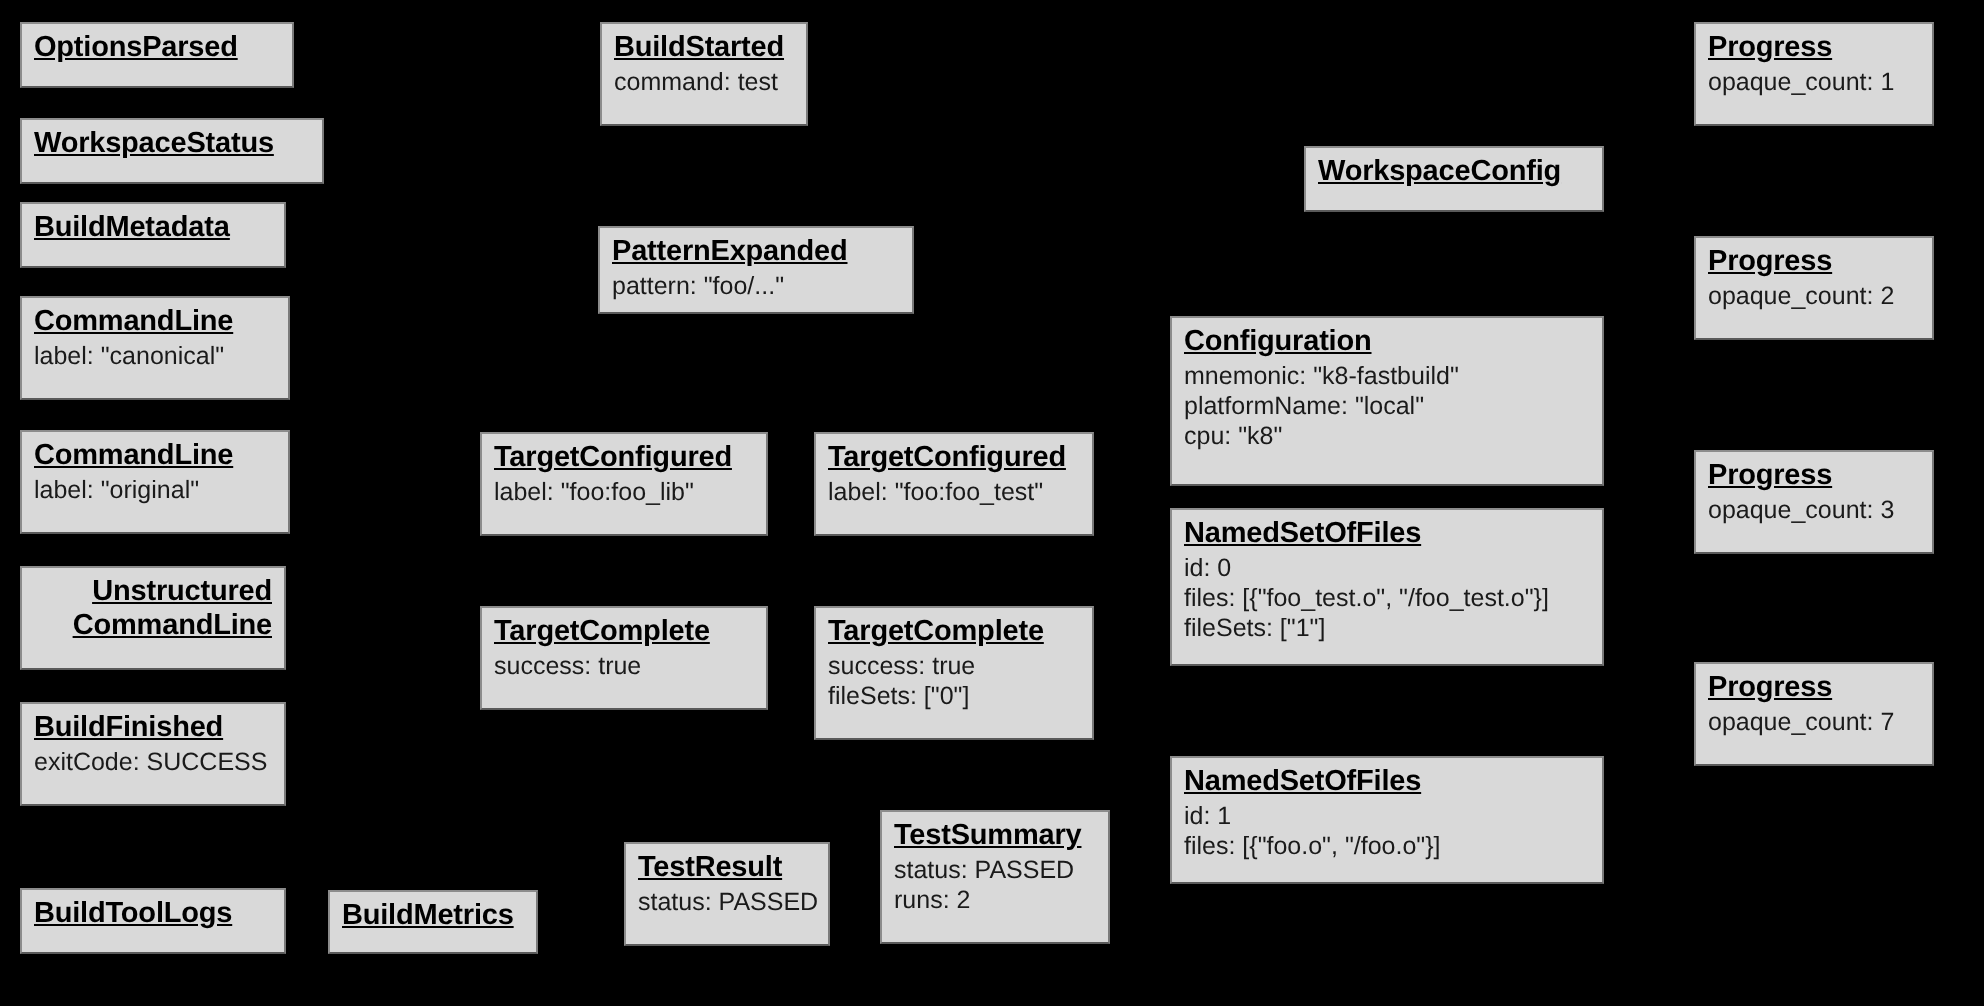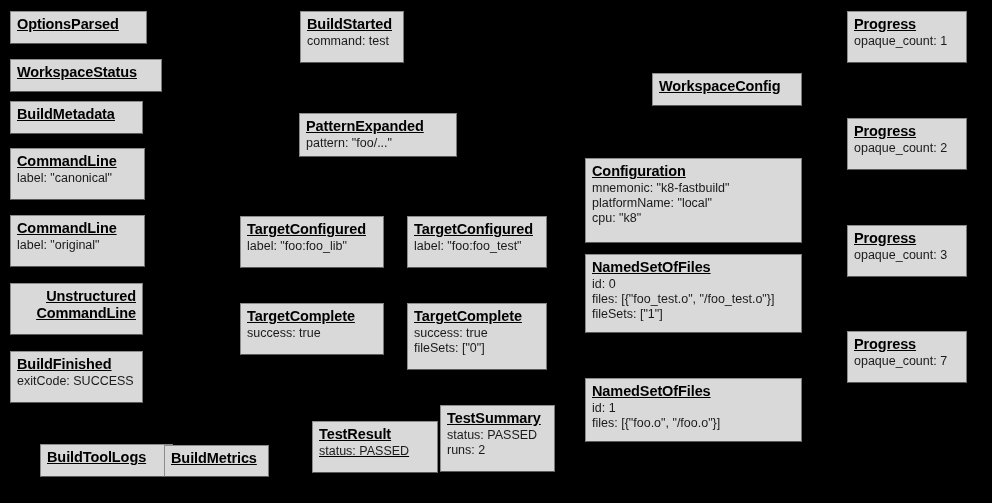--- a/index.html
+++ b/index.html
@@ -192,25 +192,25 @@
         <span class="node-field">files: [{"foo.o", "/foo.o"}]</span>
       </span>
     </div>
     <div class="node" style="left: 440px; top: 405px; width: 115px; height: 67px;">
       <span class="node-title">TestSummary</span>
       <span class="node-fields">
         <span class="node-field">status: PASSED</span>
         <span class="node-field">runs: 2</span>
       </span>
     </div>
-    <div class="node" style="left: 312px; top: 421px; width: 126px; height: 52px; text-decoration: underline;">
+    <div class="node" style="left: 312px; top: 421px; width: 103px; height: 52px;">
       <span class="node-title">TestResult</span>
       <span class="node-fields">
         <span class="node-field">status: PASSED</span>
       </span>
     </div>
-    <div class="node" style="left: 10px; top: 444px; width: 133px; height: 33px; margin-left: 30px;">
+    <div class="node" style="left: 10px; top: 444px; width: 133px; height: 33px;">
       <span class="node-title">BuildToolLogs</span>
     </div>
     <div class="node" style="left: 164px; top: 445px; width: 105px; height: 32px;">
       <span class="node-title">BuildMetrics</span>
     </div>
   </div>
 
 </body></html>

